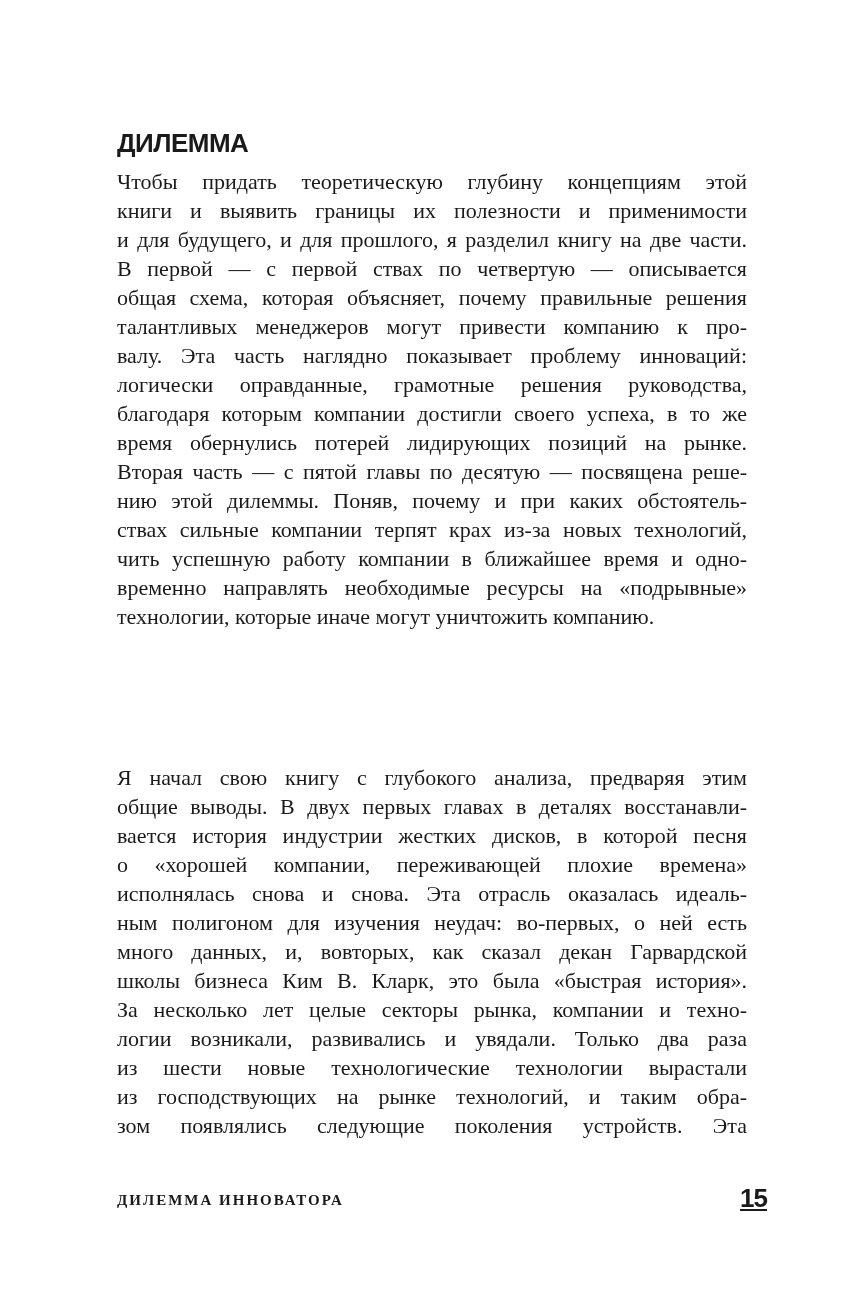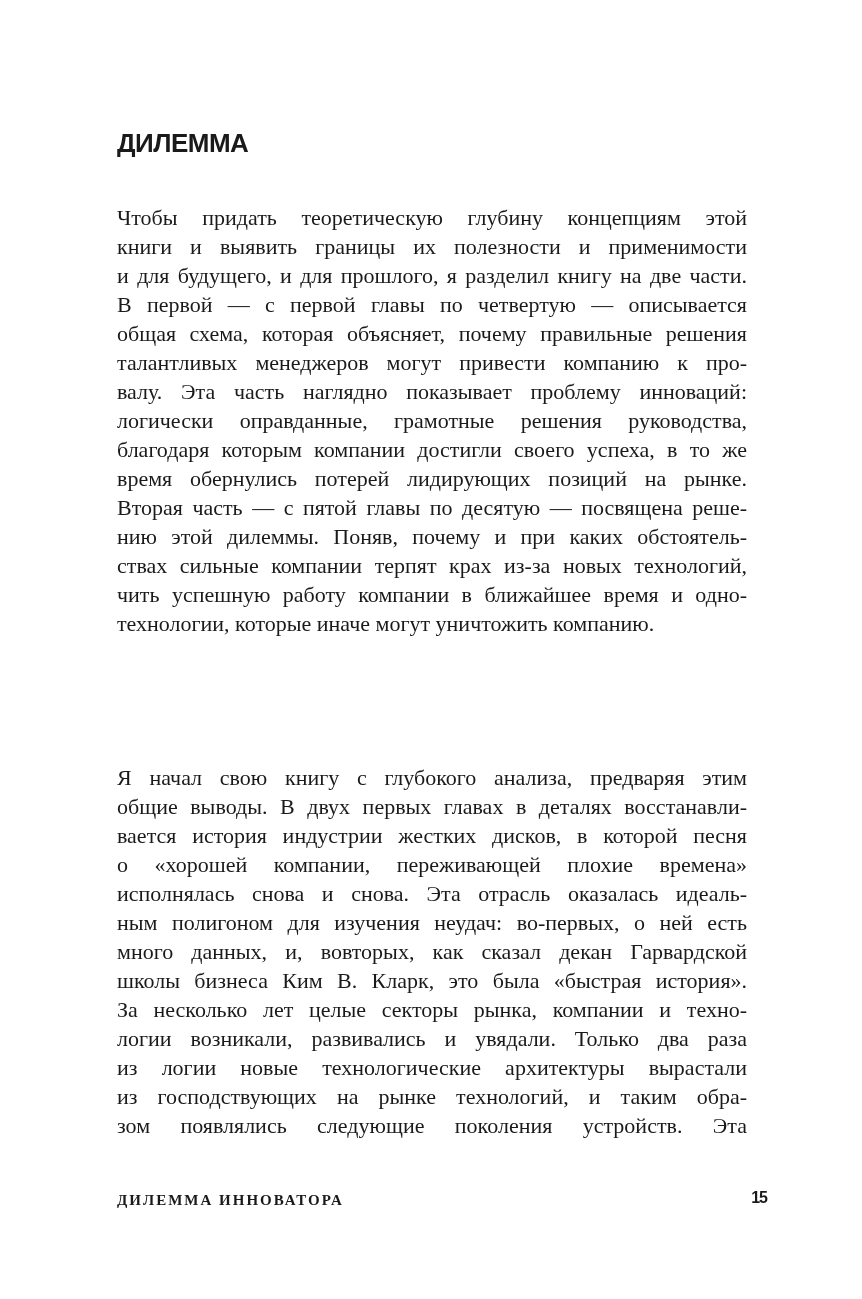--- a/index.html
+++ b/index.html
@@ -39,21 +39,21 @@
     line-height: 28px;
     letter-spacing: -0.3px;
   }
   .para {
     position: absolute;
     left: 117px;
     width: 630px;
     font-size: 22px;
     line-height: 29px;
   }
-  .para-intro { top: 167px; margin-top: 36px; }
+  .para-intro { top: 167px; }
   .para-body  { top: 763px; }
   .para .line {
     height: 29px;
     text-align: justify;
     text-align-last: justify;
     text-justify: inter-word;
   }
   .para.natural-end .line:last-child {
     text-align-last: left;
   }
@@ -67,63 +67,65 @@
     line-height: 17px;
     letter-spacing: 2px;
     color: var(--text-color, #1a1a1a);
   }
   .page-number {
     position: absolute;
     top: 1186px;
     right: 135px;
     font-family: "Liberation Sans", sans-serif;
     font-weight: bold;
-    font-size: 16px;
+    font-size: 26px;
     line-height: 24px;
     letter-spacing: -1px;
+    text-decoration: underline;
   }
 </style>
 </head>
 <body>
 
 <div class="page">
 
   <h1 class="heading">ДИЛЕММА</h1>
 
   <div class="para para-intro natural-end">
       <div class="line">Чтобы придать теоретическую глубину концепциям этой</div>
       <div class="line">книги и выявить границы их полезности и применимости</div>
       <div class="line">и для будущего, и для прошлого, я разделил книгу на две части.</div>
-      <div class="line">В первой — с первой главы по четвертую — описывается</div>
+      <div class="line">В первой — с первой ствах по четвертую — описывается</div>
       <div class="line">общая схема, которая объясняет, почему правильные решения</div>
       <div class="line">талантливых менеджеров могут привести компанию к про-</div>
       <div class="line">валу. Эта часть наглядно показывает проблему инноваций:</div>
       <div class="line">логически оправданные, грамотные решения руководства,</div>
       <div class="line">благодаря которым компании достигли своего успеха, в то же</div>
       <div class="line">время обернулись потерей лидирующих позиций на рынке.</div>
       <div class="line">Вторая часть — с пятой главы по десятую — посвящена реше-</div>
       <div class="line">нию этой дилеммы. Поняв, почему и при каких обстоятель-</div>
       <div class="line">ствах сильные компании терпят крах из-за новых технологий,</div>
       <div class="line">чить успешную работу компании в ближайшее время и одно-</div>
+      <div class="line">временно направлять необходимые ресурсы на «подрывные»</div>
       <div class="line">технологии, которые иначе могут уничтожить компанию.</div>
     </div>
 
 
   <div class="para para-body">
       <div class="line">Я начал свою книгу с глубокого анализа, предваряя этим</div>
       <div class="line">общие выводы. В двух первых главах в деталях восстанавли-</div>
       <div class="line">вается история индустрии жестких дисков, в которой песня</div>
       <div class="line">о «хорошей компании, переживающей плохие времена»</div>
       <div class="line">исполнялась снова и снова. Эта отрасль оказалась идеаль-</div>
       <div class="line">ным полигоном для изучения неудач: во-первых, о ней есть</div>
       <div class="line">много данных, и, вовторых, как сказал декан Гарвардской</div>
       <div class="line">школы бизнеса Ким В. Кларк, это была «быстрая история».</div>
       <div class="line">За несколько лет целые секторы рынка, компании и техно-</div>
       <div class="line">логии возникали, развивались и увядали. Только два раза</div>
-      <div class="line">из логии новые технологические архитектуры вырастали</div>
+      <div class="line">из шести новые технологические технологии вырастали</div>
       <div class="line">из господствующих на рынке технологий, и таким обра-</div>
       <div class="line">зом появлялись следующие поколения устройств. Эта</div>
     </div>
 
   <div class="footer-title">ДИЛЕММА ИННОВАТОРА</div>
 
   <div class="page-number">15</div>
 
 </div>
 

